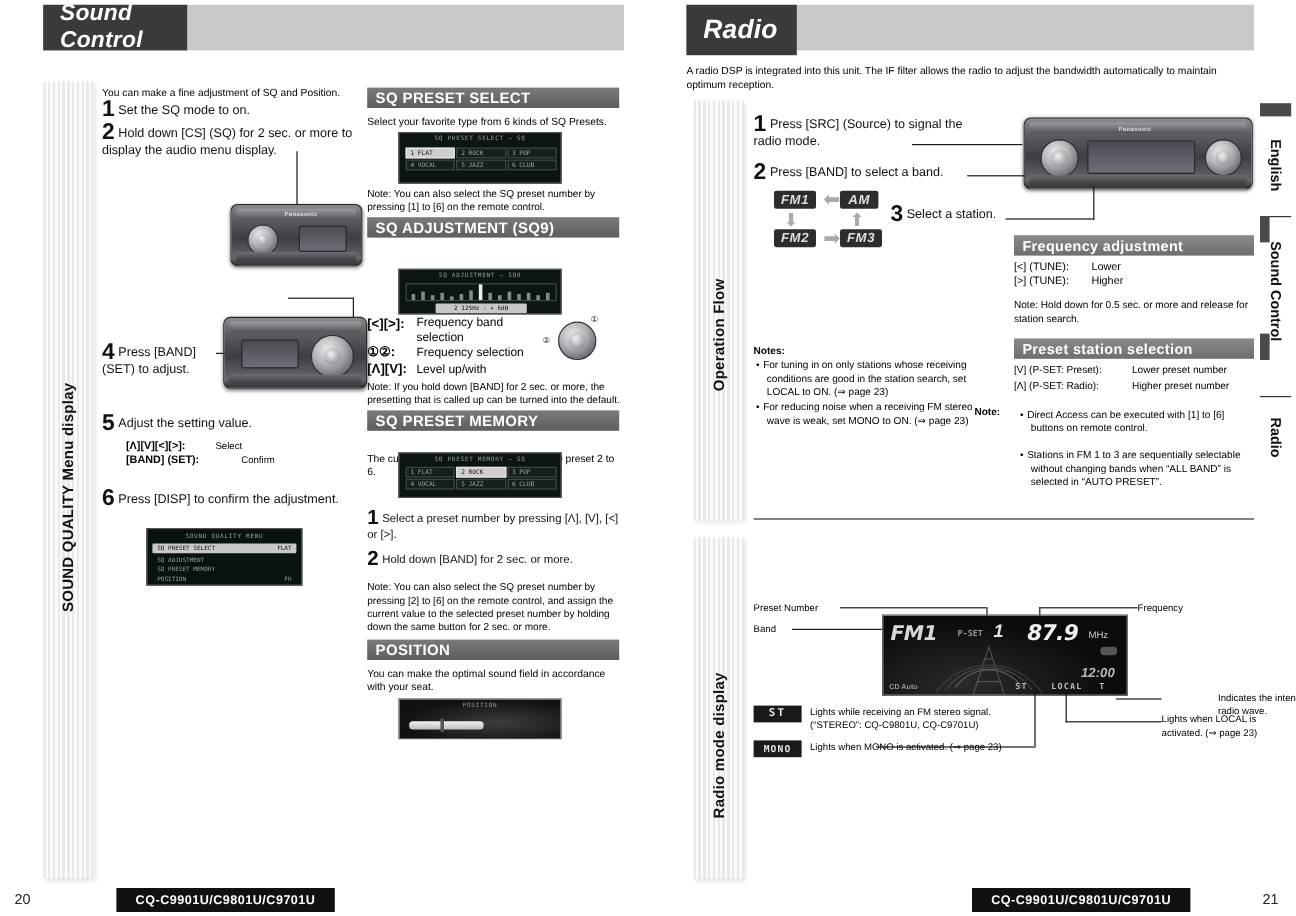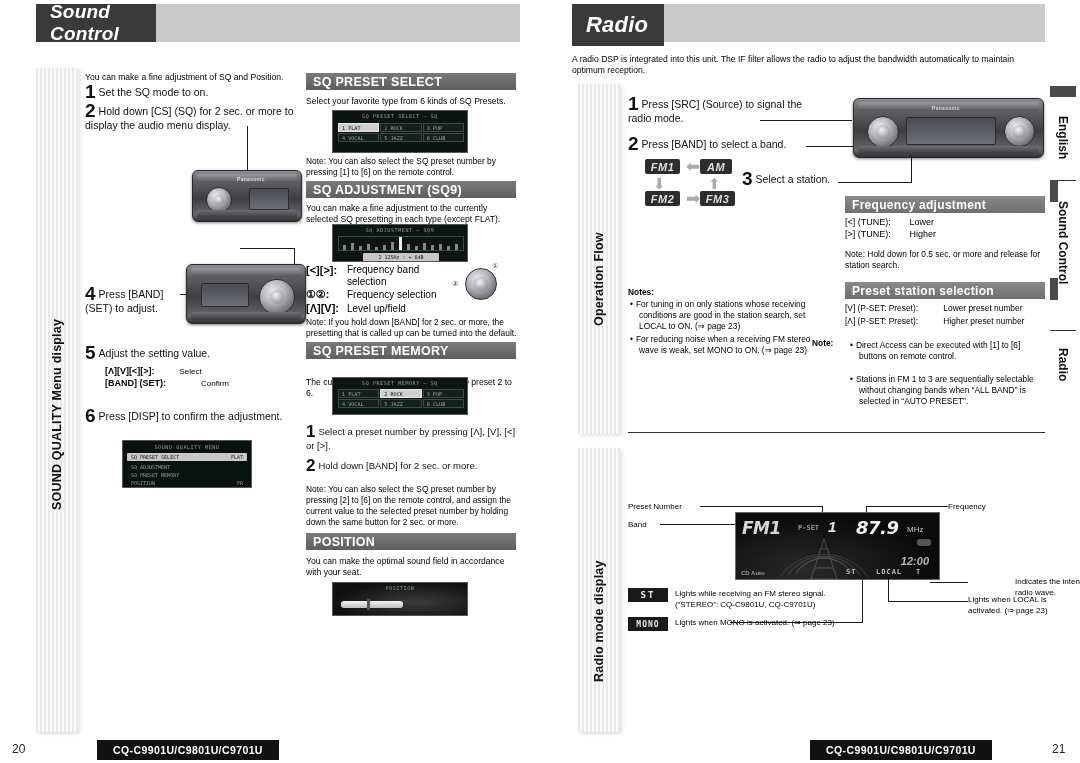--- a/index.html
+++ b/index.html
@@ -399,23 +399,20 @@
     </div>
   </div>
 
   <div class="note" style="left:306px; top:156px; width:212px;">
     <span>Note: You can also select the SQ preset number by pressing [1] to [6] on the remote control.</span>
   </div>
 
   <div class="sec-head" style="left:306px; top:181px; width:210px; height:17px;">
     <span>SQ ADJUSTMENT (SQ9)</span>
   </div>
-  <div class="body-txt" style="left:306px; top:203px; width:212px;">
-    <span>You can make a fine adjustment to the currently selected SQ presetting in each type (except FLAT).</span>
-  </div>
 
   <div class="lcd" style="left:332px; top:224px; width:136px; height:38px; background:#0d1512;">
     <div class="lcd-title" style="top:2px;">SQ ADJUSTMENT — SQ9</div>
     <div style="position:absolute;left:5px;top:11px;width:126px;height:15px;border:1px solid #3b4a44;">
       <div class="eqband" style="left:4px;height:5px"></div>
       <div class="eqband" style="left:12px;height:7px"></div>
       <div class="eqband" style="left:20px;height:4px"></div>
       <div class="eqband" style="left:28px;height:6px"></div>
       <div class="eqband" style="left:36px;height:3px"></div>
       <div class="eqband" style="left:44px;height:5px"></div>
@@ -443,21 +440,21 @@
   <div class="kv" style="left:306px; top:288px; width:130px;">
     <b style="font-size:11px">①②:</b>
   </div>
   <div class="kv" style="left:347px; top:288px; width:100px; font-size:10px;">
     <span>Frequency selection</span>
   </div>
   <div class="kv" style="left:306px; top:302px; width:130px;">
     <b style="font-size:11px">[Λ][V]:</b>
   </div>
   <div class="kv" style="left:347px; top:302px; width:100px; font-size:10px;">
-    <span>Level up/field</span>
+    <span>Level up/with</span>
   </div>
 
   <div class="knob" style="left:465px; top:268px; width:32px; height:32px;"></div>
   <div style="position:absolute;left:492px;top:262px;font-size:7px;color:#333;">①</div>
   <div style="position:absolute;left:452px;top:280px;font-size:7px;color:#333;">②</div>
 
   <div class="note" style="left:306px; top:317px; width:212px;">
     <span>Note: If you hold down [BAND] for 2 sec. or more, the presetting that is called up can be turned into the default.</span>
   </div>
 
@@ -610,21 +607,21 @@
   </div>
 
   <div class="sec-head light" style="left:845px; top:282px; width:200px; height:17px;">
     <span>Preset station selection</span>
   </div>
   <div class="kv" style="left:845px; top:302px; width:205px; font-size:8.4px;">
     <span style="display:inline-block;width:96px">[V] (P-SET: Preset):</span>
     <span>Lower preset number</span>
   </div>
   <div class="kv" style="left:845px; top:315px; width:205px; font-size:8.4px;">
-    <span style="display:inline-block;width:96px">[Λ] (P-SET: Preset):</span>
+    <span style="display:inline-block;width:96px">[Λ] (P-SET: Radio):</span>
     <span>Higher preset number</span>
   </div>
   <div class="note" style="left:812px; top:338px; width:200px; font-weight:bold;">
     <span>Note:</span>
   </div>
   <div class="note" style="left:850px; top:340px; width:195px; padding-left:9px; text-indent:-9px;">
     <span class="bullet">•</span><span>Direct Access can be executed with [1] to [6] buttons on remote control.</span>
   </div>
   <div class="note" style="left:850px; top:374px; width:195px; padding-left:9px; text-indent:-9px;">
     <span class="bullet">•</span><span>Stations in FM 1 to 3 are sequentially selectable without changing bands when “ALL BAND” is selected in “AUTO PRESET”.</span>

